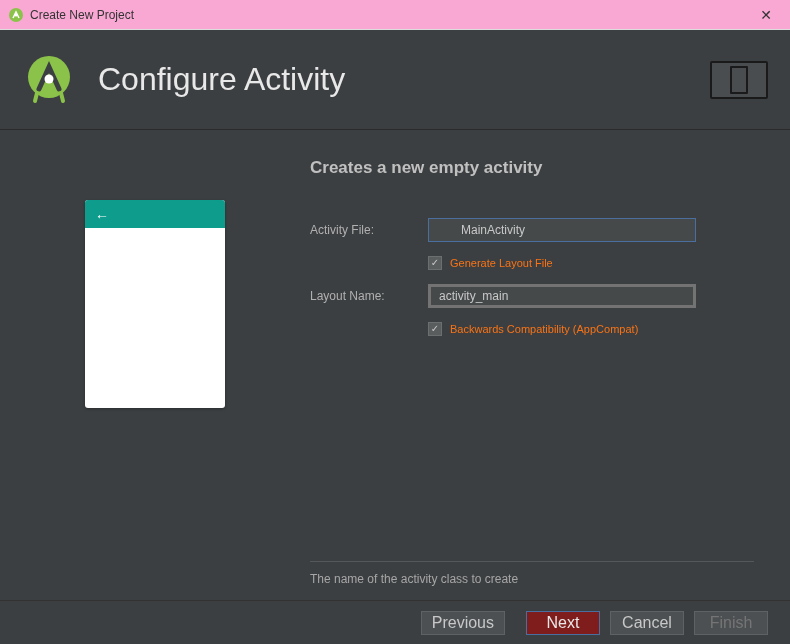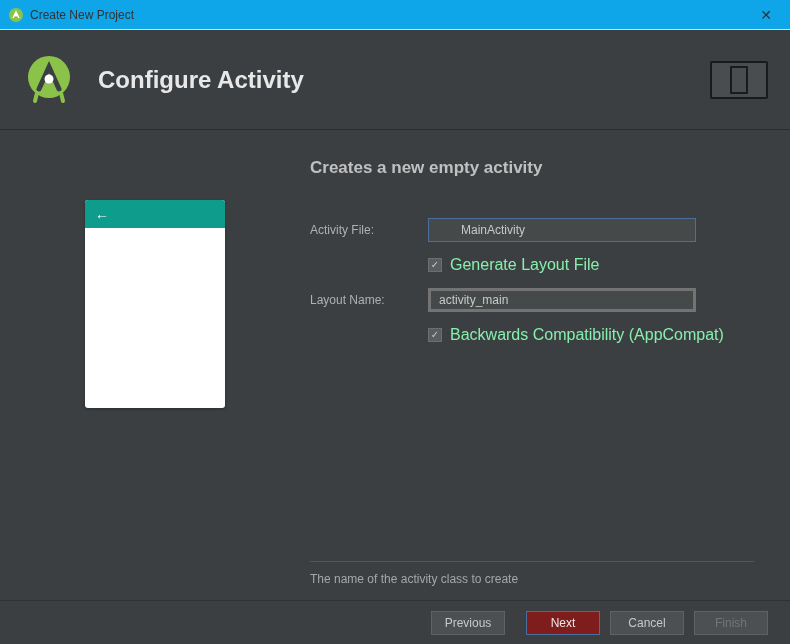--- a/index.html
+++ b/index.html
@@ -5,21 +5,21 @@
     * { margin: 0; padding: 0; box-sizing: border-box; }
     body {
       font-family: "Segoe UI", Arial, sans-serif;
       background: #ffffff;
       width: 790px;
       height: 644px;
       overflow: hidden;
     }
     .titlebar {
       height: 30px;
-      background: #0ea5e9;
+      background: #f9a8d4;
       border-bottom: 1px solid #ddd;
       display: flex;
       align-items: center;
       padding: 10px 8px;
       font-size: 12px;
       color: #333;
     }
     .titlebar-icon {
       width: 16px;
       height: 16px;
@@ -48,22 +48,22 @@
     .header-logo {
       width: 54px;
       height: 54px;
       margin-right: 22px;
       display: flex;
       align-items: center;
       justify-content: center;
     }
     .header-title {
       color: #e8e8e8;
-      font-size: 24px;
-      font-weight: 700;
+      font-size: 32px;
+      font-weight: 400;
     }
     .header-device {
       position: absolute;
       right: 22px;
       top: 50%;
       transform: translateY(-50%);
       width: 58px;
       height: 38px;
       border: 2px solid #1a1a1a;
       border-radius: 2px;
@@ -159,22 +159,22 @@
       align-items: center;
       justify-content: center;
       cursor: pointer;
     }
     .checkbox-mark {
       color: #c8c8c8;
       font-size: 10px;
       line-height: 1;
     }
     .checkbox-label {
-      color: #86efac;
-      font-size: 16px;
+      color: #f97316;
+      font-size: 11px;
     }
     .help-area {
       position: absolute;
       bottom: 14px;
       left: 0;
       right: 36px;
     }
     .help-divider {
       height: 1px;
       background: #555758;
@@ -193,21 +193,21 @@
       padding: 0 22px;
       gap: 10px;
       border-top: 1px solid #323232;
     }
     .btn {
       min-width: 74px;
       height: 24px;
       background: #4c5052;
       border: 1px solid #5e6264;
       color: #c8c8c8;
-      font-size: 12px;
+      font-size: 16px;
       cursor: pointer;
       padding: 0 10px;
     }
     .btn.primary {
       background: #7f1d1d;
       border: 1px solid #4a6e9e;
       color: #e8e8e8;
       margin-left: 11px;
     }
     .btn.disabled {

